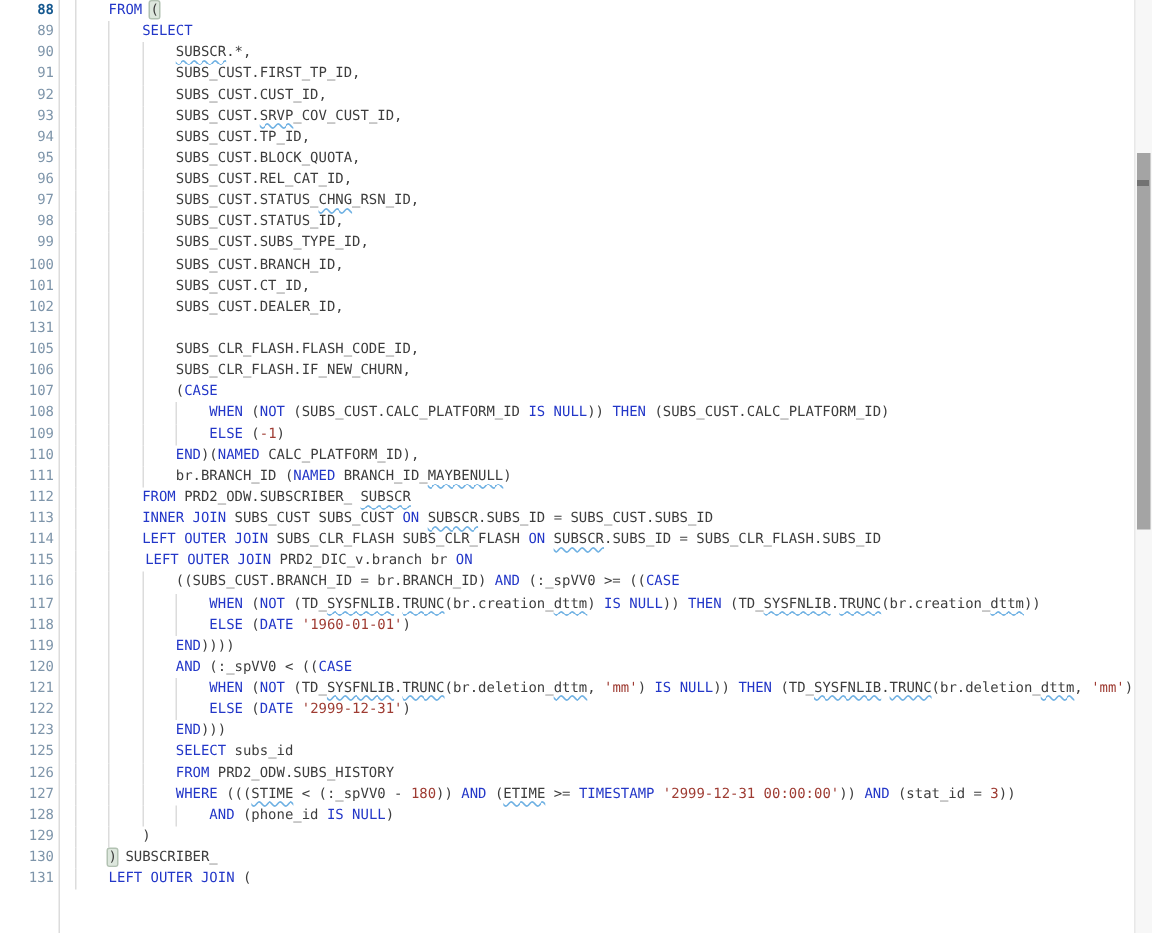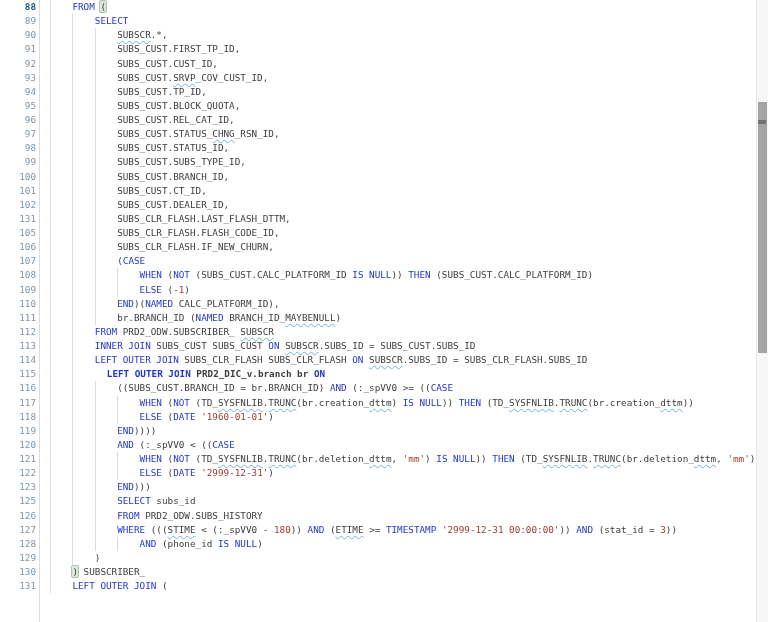--- a/index.html
+++ b/index.html
@@ -176,21 +176,20 @@
           <div class="gd" style="left: 55.8px;"></div>
           <pre class="cl" style="left: 11px;">            <span>SUBS_CUST.DEALER_ID,</span></pre>
         </div>
       </div>
       <div class="row">
         <div class="gutter">131</div>
         <div class="code">
           <div class="gd" style="left: 11px;"></div>
           <div class="gd" style="left: 33.4px;"></div>
           <div class="gd" style="left: 55.8px;"></div>
-          <pre class="cl" style="left: 11px;">            <span>SUBS_CLR_FLASH.LAST_FLASH_DTTM,</span></pre>
         </div>
       </div>
       <div class="row">
         <div class="gutter">105</div>
         <div class="code">
           <div class="gd" style="left: 11px;"></div>
           <div class="gd" style="left: 33.4px;"></div>
           <div class="gd" style="left: 55.8px;"></div>
           <pre class="cl" style="left: 11px;">            <span>SUBS_CLR_FLASH.FLASH_CODE_ID,</span></pre>
         </div>
@@ -273,21 +272,21 @@
           <div class="gd" style="left: 11px;"></div>
           <div class="gd" style="left: 33.4px;"></div>
           <pre class="cl" style="left: 11px;">        <span class="k">LEFT OUTER JOIN</span><span> SUBS_CLR_FLASH SUBS_CLR_FLASH </span><span class="k">ON</span><span> </span><span class="q">SUBSCR</span><span>.SUBS_ID = SUBS_CLR_FLASH.SUBS_ID</span></pre>
         </div>
       </div>
       <div class="row">
         <div class="gutter">115</div>
         <div class="code">
           <div class="gd" style="left: 11px;"></div>
           <div class="gd" style="left: 33.4px;"></div>
-          <pre class="cl" style="left: 23px; font-weight: bold;">        <span class="k">LEFT OUTER JOIN</span><span> PRD2_DIC_v.branch br </span><span class="k">ON</span></pre>
+          <pre class="cl" style="left: 13px;">        <span class="k">LEFT OUTER JOIN</span><span> PRD2_DIC_v.branch br </span><span class="k">ON</span></pre>
         </div>
       </div>
       <div class="row">
         <div class="gutter">116</div>
         <div class="code">
           <div class="gd" style="left: 11px;"></div>
           <div class="gd" style="left: 33.4px;"></div>
           <div class="gd" style="left: 55.8px;"></div>
           <pre class="cl" style="left: 11px;">            <span>((SUBS_CUST.BRANCH_ID = br.BRANCH_ID) </span><span class="k">AND</span><span> (:_spVV0 &gt;= ((</span><span class="k">CASE</span></pre>
         </div>

